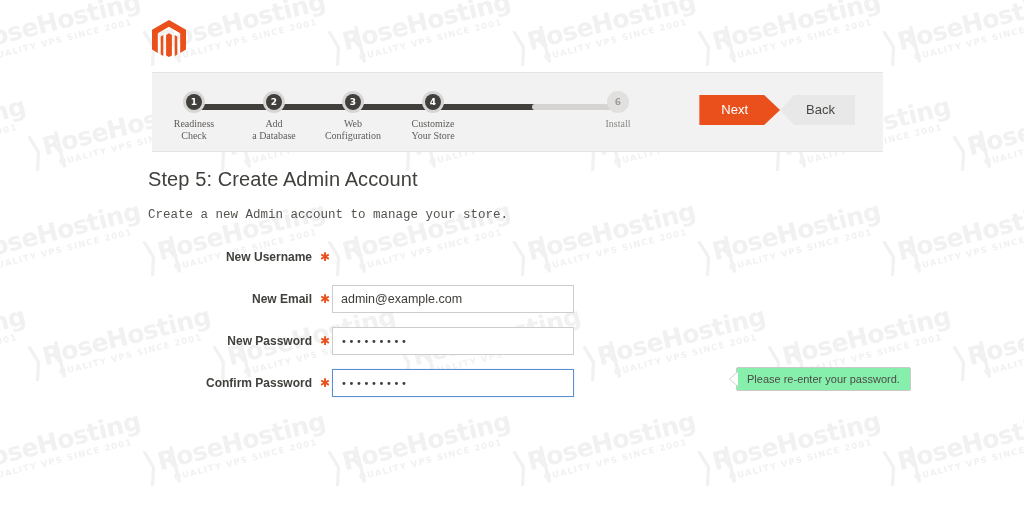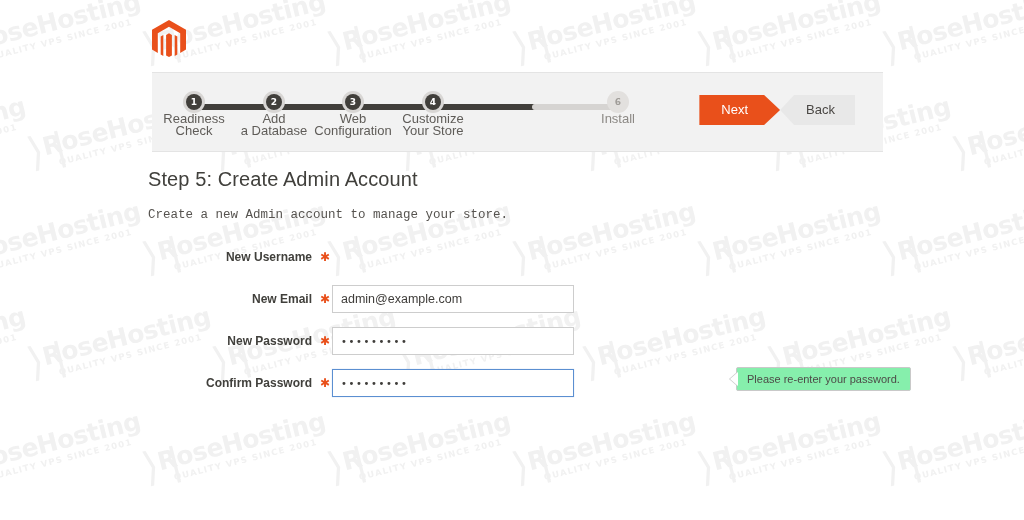--- a/index.html
+++ b/index.html
@@ -135,24 +135,25 @@
     background: #e2e0de;
     color: #a09d99;
   }
   .step.current .step-dot { background: #413f3b; }
   .step.current .step-dot .inner {
     background: #ffffff;
     width: 9px;
     height: 9px;
   }
   .step-label {
-    font-size: 13px;
+    margin-top: 5px;
+    font-size: 10px;
     line-height: 11.5px;
     color: #5f5c58;
-    font-family: Liberation Sans, sans-serif;
+    font-family: Liberation Serif, serif;
   }
   .step.current .step-label { font-weight: bold; color: #3c3a37; }
   .step.todo .step-label { color: #8c8985; }
 
   
   #nav-buttons {
     position: absolute;
     right: 18px;
     top: 22px;
     display: flex;

